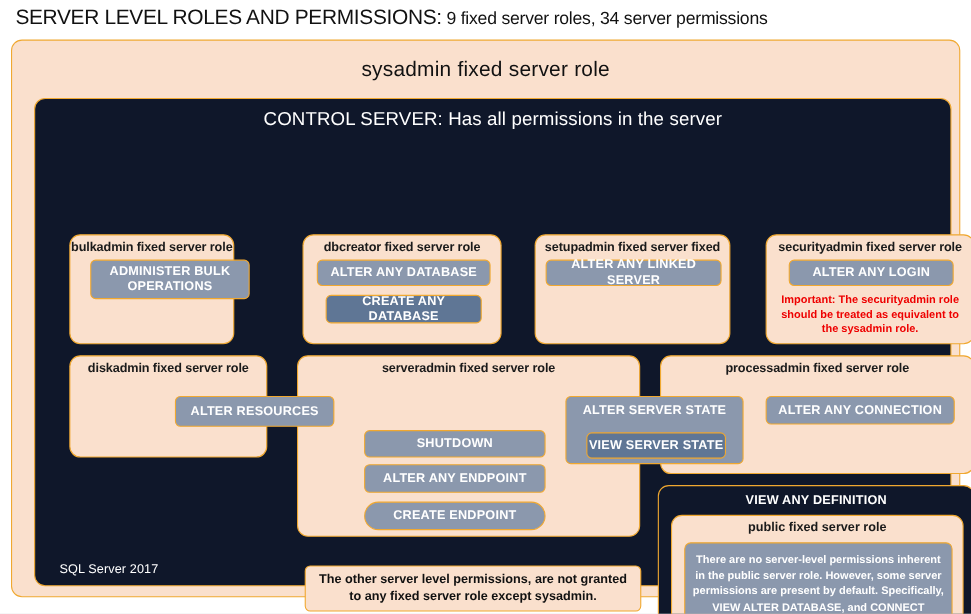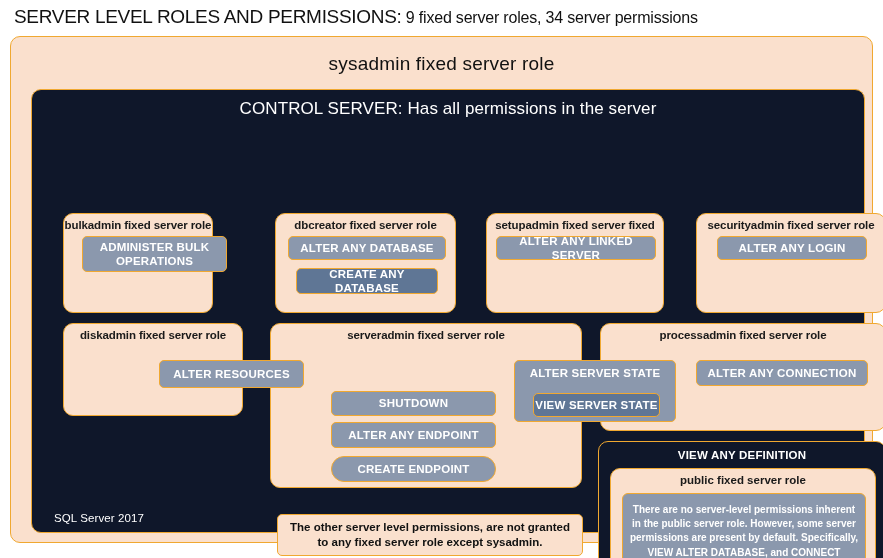--- a/index.html
+++ b/index.html
@@ -279,20 +279,21 @@
     </div>
 
     <div id="role-setupadmin" class="peach">
       <div class="role-title" style="top:5px">setupadmin fixed server fixed</div>
       <div id="perm-alter-any-linked-server" class="perm">ALTER ANY LINKED SERVER</div>
     </div>
 
     <div id="role-securityadmin" class="peach">
       <div class="role-title" style="top:5px">securityadmin  fixed server role</div>
       <div id="perm-alter-any-login" class="perm">ALTER ANY LOGIN</div>
+      <div id="securityadmin-note">Important:  The securityadmin role should  be treated  as equivalent to the  sysadmin role.</div>
     </div>
 
     <div id="role-diskadmin" class="peach">
       <div class="role-title" style="top:5px">diskadmin  fixed server role</div>
     </div>
 
     <div id="role-serveradmin" class="peach">
       <div class="role-title" style="top:5px">serveradmin fixed server role</div>
     </div>
 

